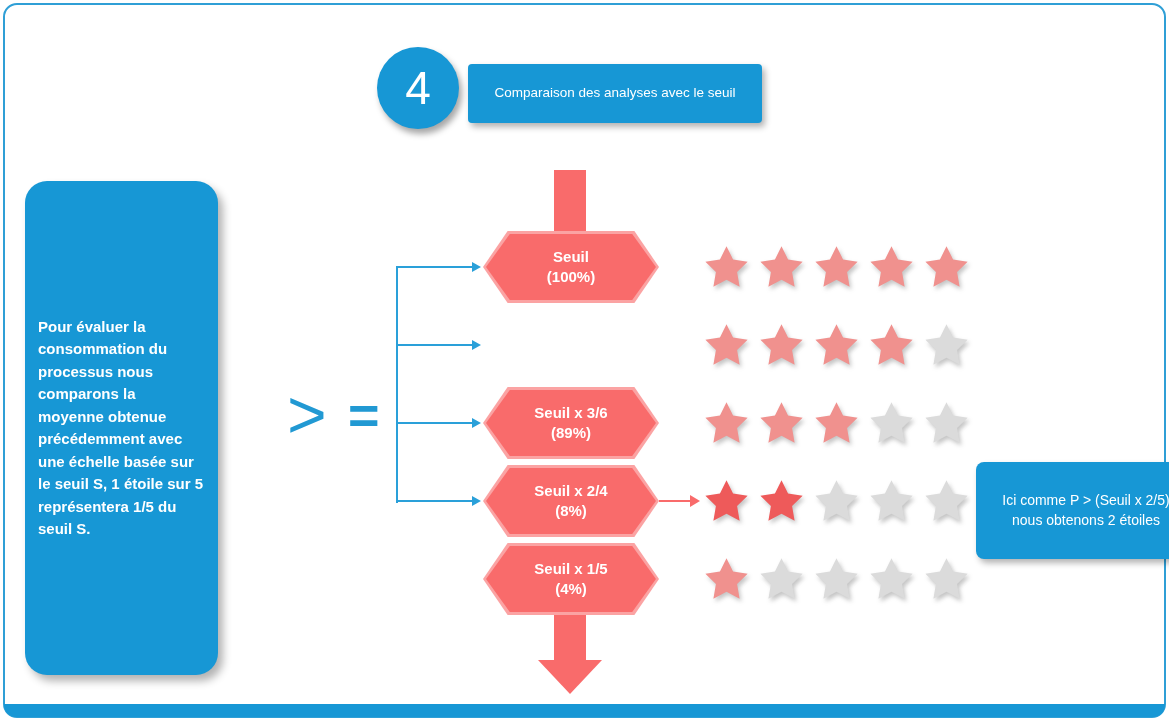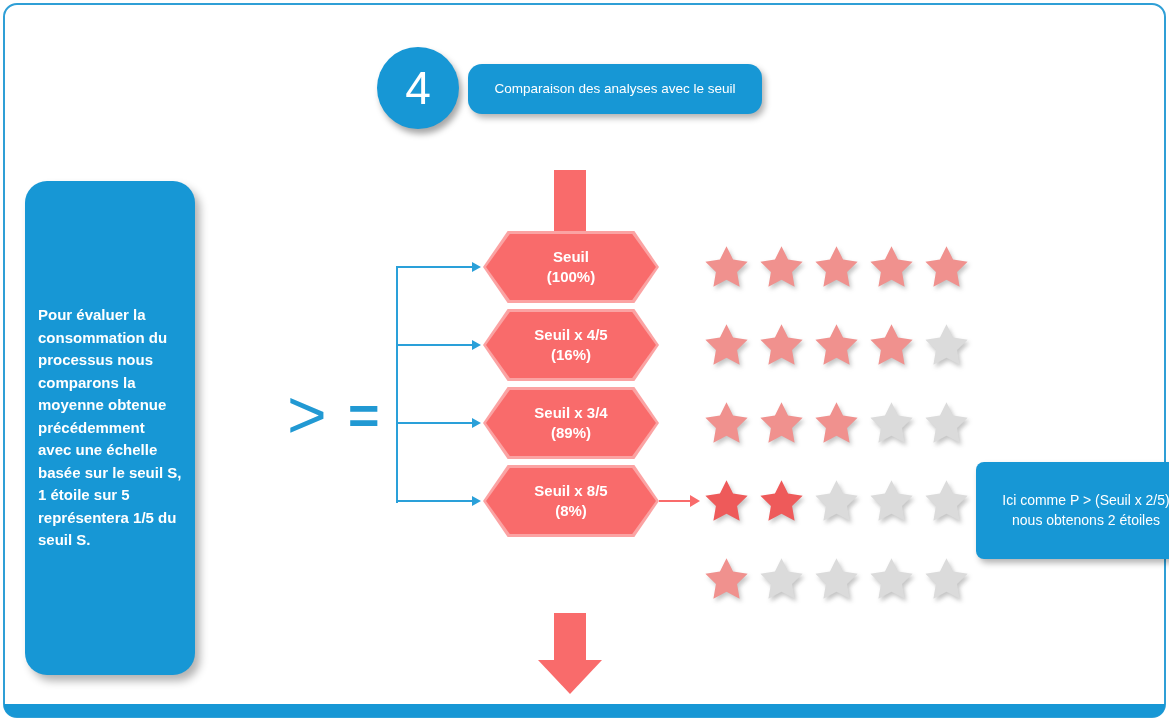--- a/index.html
+++ b/index.html
@@ -10,25 +10,25 @@
   }
   *{box-sizing:border-box;}
   body{margin:0;background:#fff;font-family:"Liberation Sans",sans-serif;}
   .page{position:relative;width:1169px;height:721px;background:#ffffff;overflow:hidden;}
   .frame{position:absolute;inset:3px;border:2px solid #2f9fd6;border-radius:14px;pointer-events:none;}
   .bottom-bar{position:absolute;left:4px;right:4px;bottom:4px;height:13px;background:var(--blue);border-radius:0 0 12px 12px;}
 
   .step-circle{position:absolute;left:377px;top:47px;width:82px;height:82px;border-radius:50%;
     background:var(--blue);box-shadow:3px 5px 6px rgba(0,0,0,.35);
     display:flex;align-items:center;justify-content:center;color:#fff;font-size:46px;font-weight:400;}
-  .title-box{position:absolute;left:468px;top:64px;width:294px;height:50px;background:var(--blue);
-    border-radius:14px;box-shadow:3px 4px 6px rgba(0,0,0,.3);display:flex;align-items:center;justify-content:center;
+  .title-box{position:absolute;left:468px;top:64px;width:294px;height:59px;background:var(--blue);
+    border-radius:4px;box-shadow:3px 4px 6px rgba(0,0,0,.3);display:flex;align-items:center;justify-content:center;
     color:#fff;font-size:13.5px;text-align:center;padding:0 26px;line-height:1.35;}
 
-  .left-panel{position:absolute;left:25px;top:181px;width:170px;height:494px;background:var(--blue);
+  .left-panel{position:absolute;left:25px;top:181px;width:193px;height:494px;background:var(--blue);
     border-radius:22px;box-shadow:5px 6px 8px rgba(0,0,0,.3);display:flex;align-items:center;
     color:#fff;font-weight:bold;font-size:15px;line-height:1.5;padding:16px 13px;}
   .left-panel p{margin:0;}
 
   .cylinder{position:absolute;left:212px;top:376px;width:62px;height:88px;}
   .op-gt{position:absolute;left:287px;top:380px;font-size:68px;line-height:68px;color:#2199d3;font-weight:400;}
   .op-eq{position:absolute;left:348px;top:388px;font-size:54px;line-height:54px;color:#2199d3;font-weight:bold;}
 
   .conn{position:absolute;background:#2aa0d9;}
   .conn-v{left:396px;top:266px;width:2px;height:237px;}
@@ -93,36 +93,36 @@
   <div class="red-bar-top"></div>
   <div class="red-bar-bottom"></div>
   <div class="red-head-bottom"></div>
 
   <div class="hex" style="top:231px">
     <div class="hex-inner">
       <div>Seuil</div>
       <div>(100%)</div>
     </div>
   </div>
-  <div class="hex" style="top:309px">
-    <div class="hex-inner">
-      <div>Seuil x 4/5</div>
-      <div>(16%)</div>
-    </div>
-  </div>
   <div class="hex" style="top:387px">
     <div class="hex-inner">
-      <div>Seuil x 3/4</div>
+      <div>Seuil x 3/6</div>
       <div>(89%)</div>
     </div>
   </div>
   <div class="hex" style="top:465px">
     <div class="hex-inner">
-      <div>Seuil x 8/5</div>
+      <div>Seuil x 2/4</div>
       <div>(8%)</div>
+    </div>
+  </div>
+  <div class="hex" style="top:543px">
+    <div class="hex-inner">
+      <div>Seuil x 1/5</div>
+      <div>(4%)</div>
     </div>
   </div>
 
   <div class="star-row" style="top:243px">
       <svg viewBox="0 0 24 24" class="star">
         <polygon points="12,1.6 15.35,8.45 22.8,9.55 17.4,14.85 18.7,22.3 12,18.75 5.3,22.3 6.6,14.85 1.2,9.55 8.65,8.45" fill="#f0918e"></polygon>
       </svg>
       <svg viewBox="0 0 24 24" class="star">
         <polygon points="12,1.6 15.35,8.45 22.8,9.55 17.4,14.85 18.7,22.3 12,18.75 5.3,22.3 6.6,14.85 1.2,9.55 8.65,8.45" fill="#f0918e"></polygon>
       </svg>

